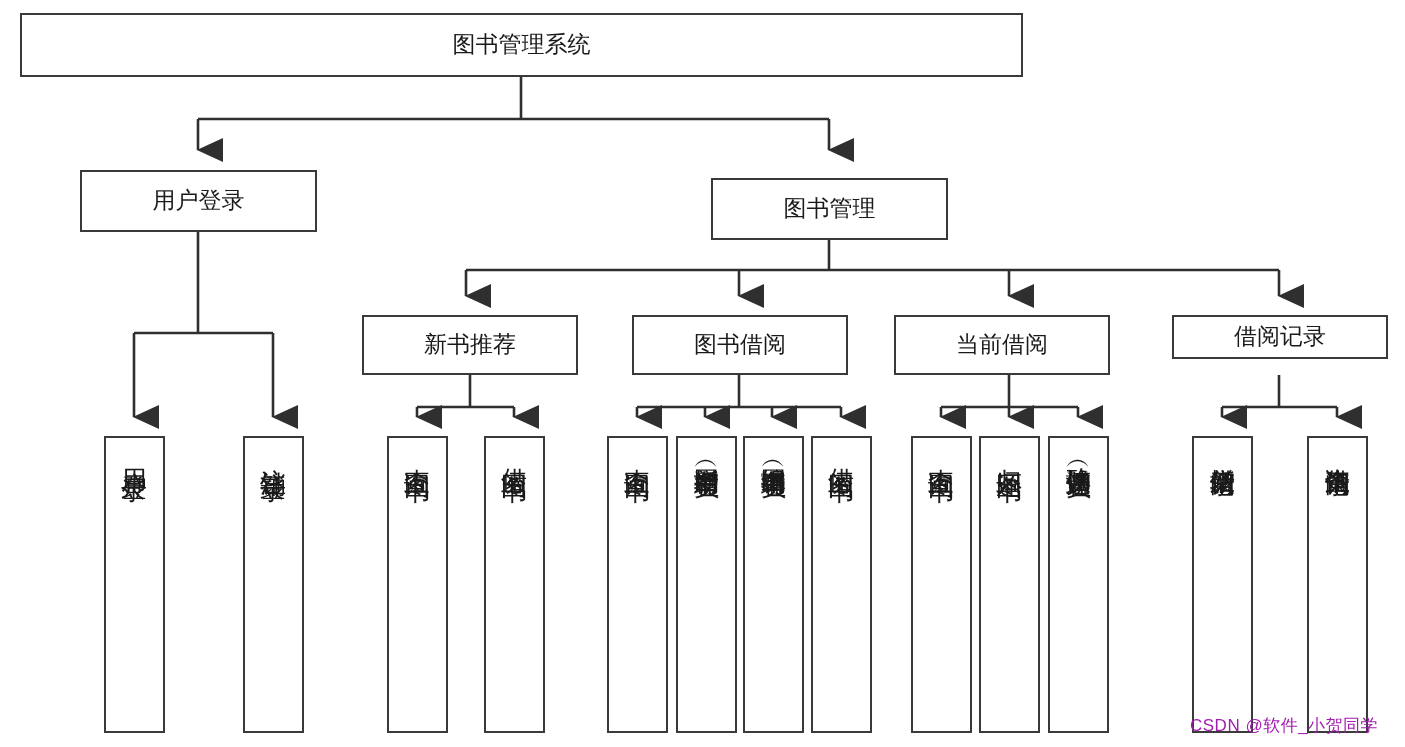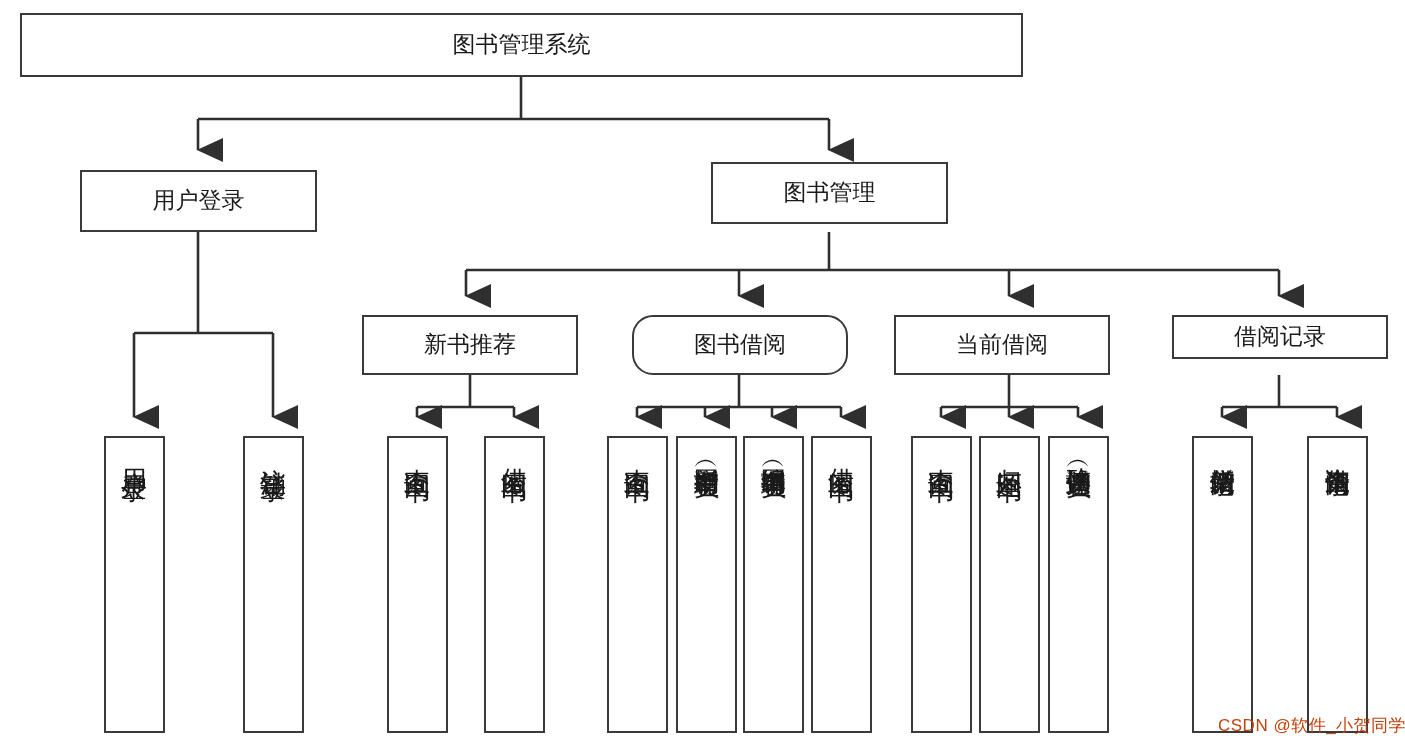--- a/index.html
+++ b/index.html
@@ -60,24 +60,23 @@
   }
   .node.vert.tall-text .node-label {
     font-size: 25px;
     letter-spacing: 1px;
   }
   .watermark {
     position: absolute;
     left: 1190px;
     top: 714px;
     font-size: 17px;
-    color: #c2410c;
+    color: #a21caf;
     white-space: nowrap;
     letter-spacing: 0.5px;
-    margin-left: 28px;
   }
 </style>
 </head>
 <body>
 
 <div id="canvas">
 
   <svg class="wires" viewBox="0 0 1405 747">
     <defs>
       <marker id="arrow" viewBox="0 0 12 12" refX="6" refY="10.5" markerWidth="11" markerHeight="11" orient="auto-start-reverse">
@@ -131,28 +130,28 @@
     </g>
   </svg>
 
   <div class="node horiz" style="left:20px; top:13px; width:1003px; height:64px;">
     <span class="node-label">图书管理系统</span>
   </div>
 
   <div class="node horiz" style="left:80px; top:170px; width:237px; height:62px;">
     <span class="node-label">用户登录</span>
   </div>
-  <div class="node horiz" style="left:711px; top:162px; width:237px; height:62px;justify-content:center;">
+  <div class="node horiz" style="left:711px; top:178px; width:237px; height:62px;justify-content:center;">
     <span class="node-label">图书管理</span>
   </div>
 
   <div class="node horiz" style="left:362px; top:315px; width:216px; height:60px;">
     <span class="node-label">新书推荐</span>
   </div>
-  <div class="node horiz" style="left:632px; top:315px; width:216px; height:60px;border-radius:21px;">
+  <div class="node horiz" style="left:632px; top:315px; width:216px; height:60px;">
     <span class="node-label">图书借阅</span>
   </div>
   <div class="node horiz" style="left:894px; top:315px; width:216px; height:60px;">
     <span class="node-label">当前借阅</span>
   </div>
   <div class="node horiz" style="left:1172px; top:315px; width:216px; height:44px;">
     <span class="node-label">借阅记录</span>
   </div>
 
   <div class="node vert" style="left:104px; top:436px; width:61px; height:297px;">

